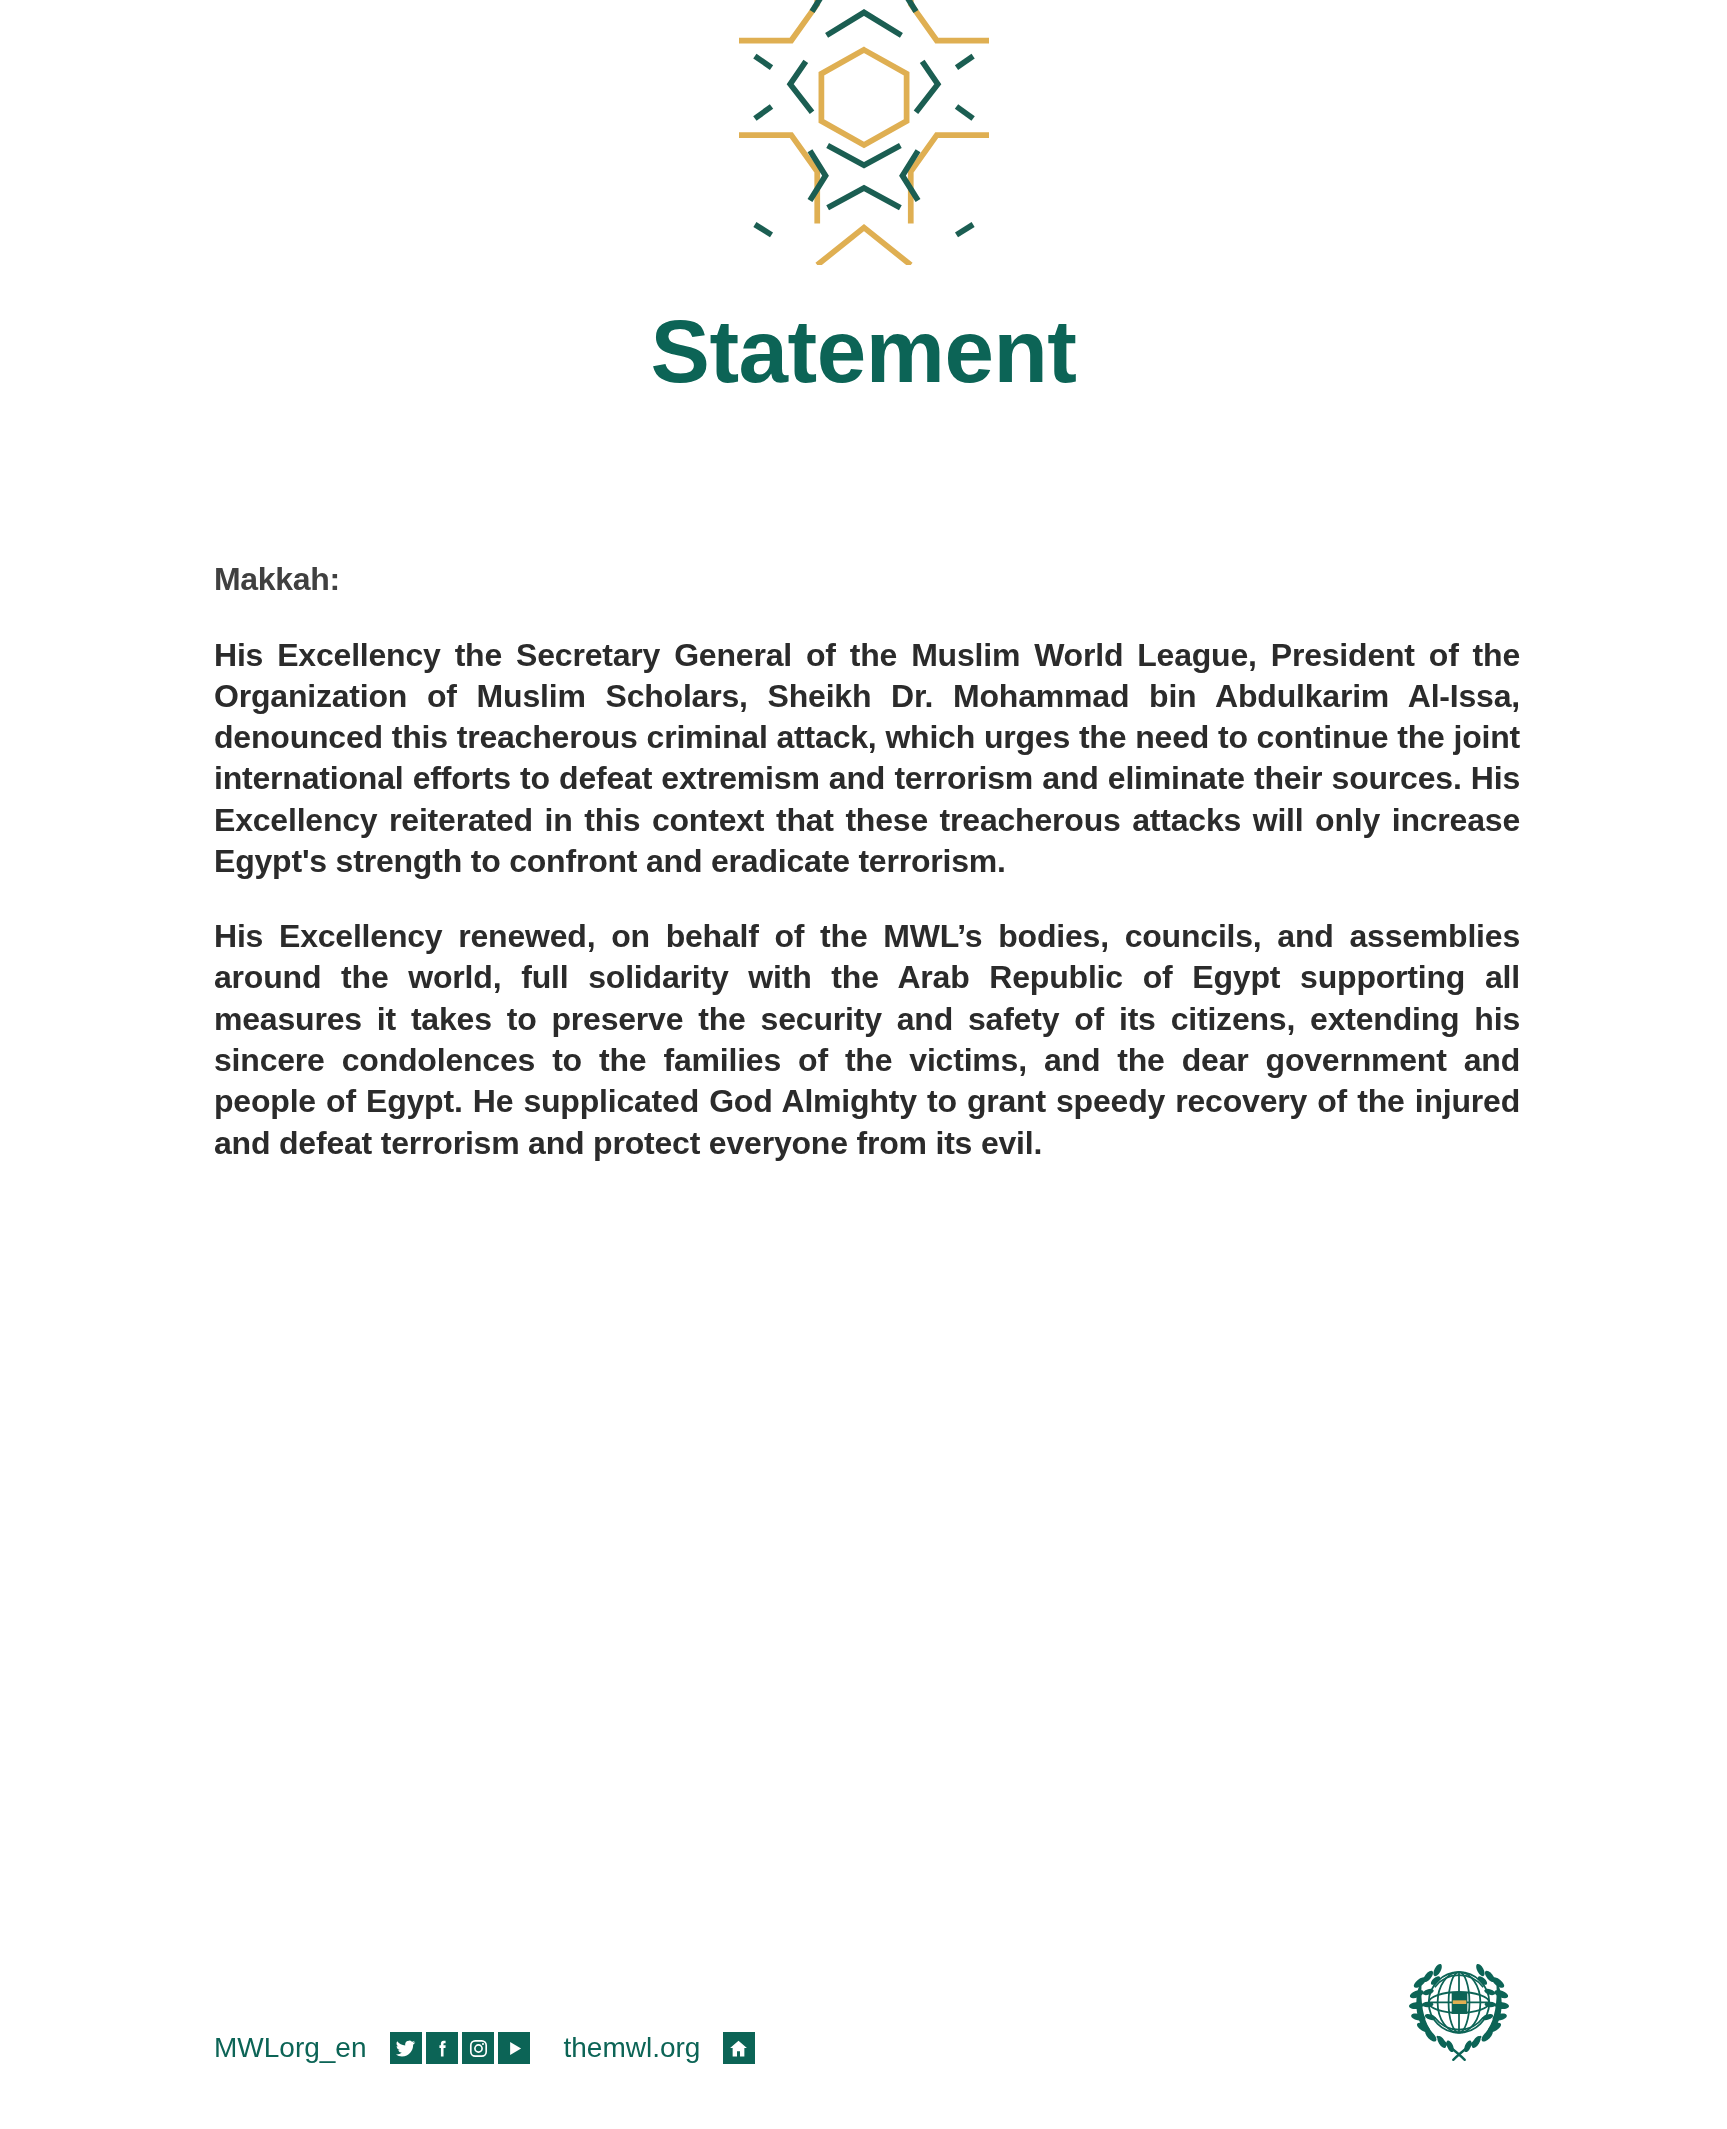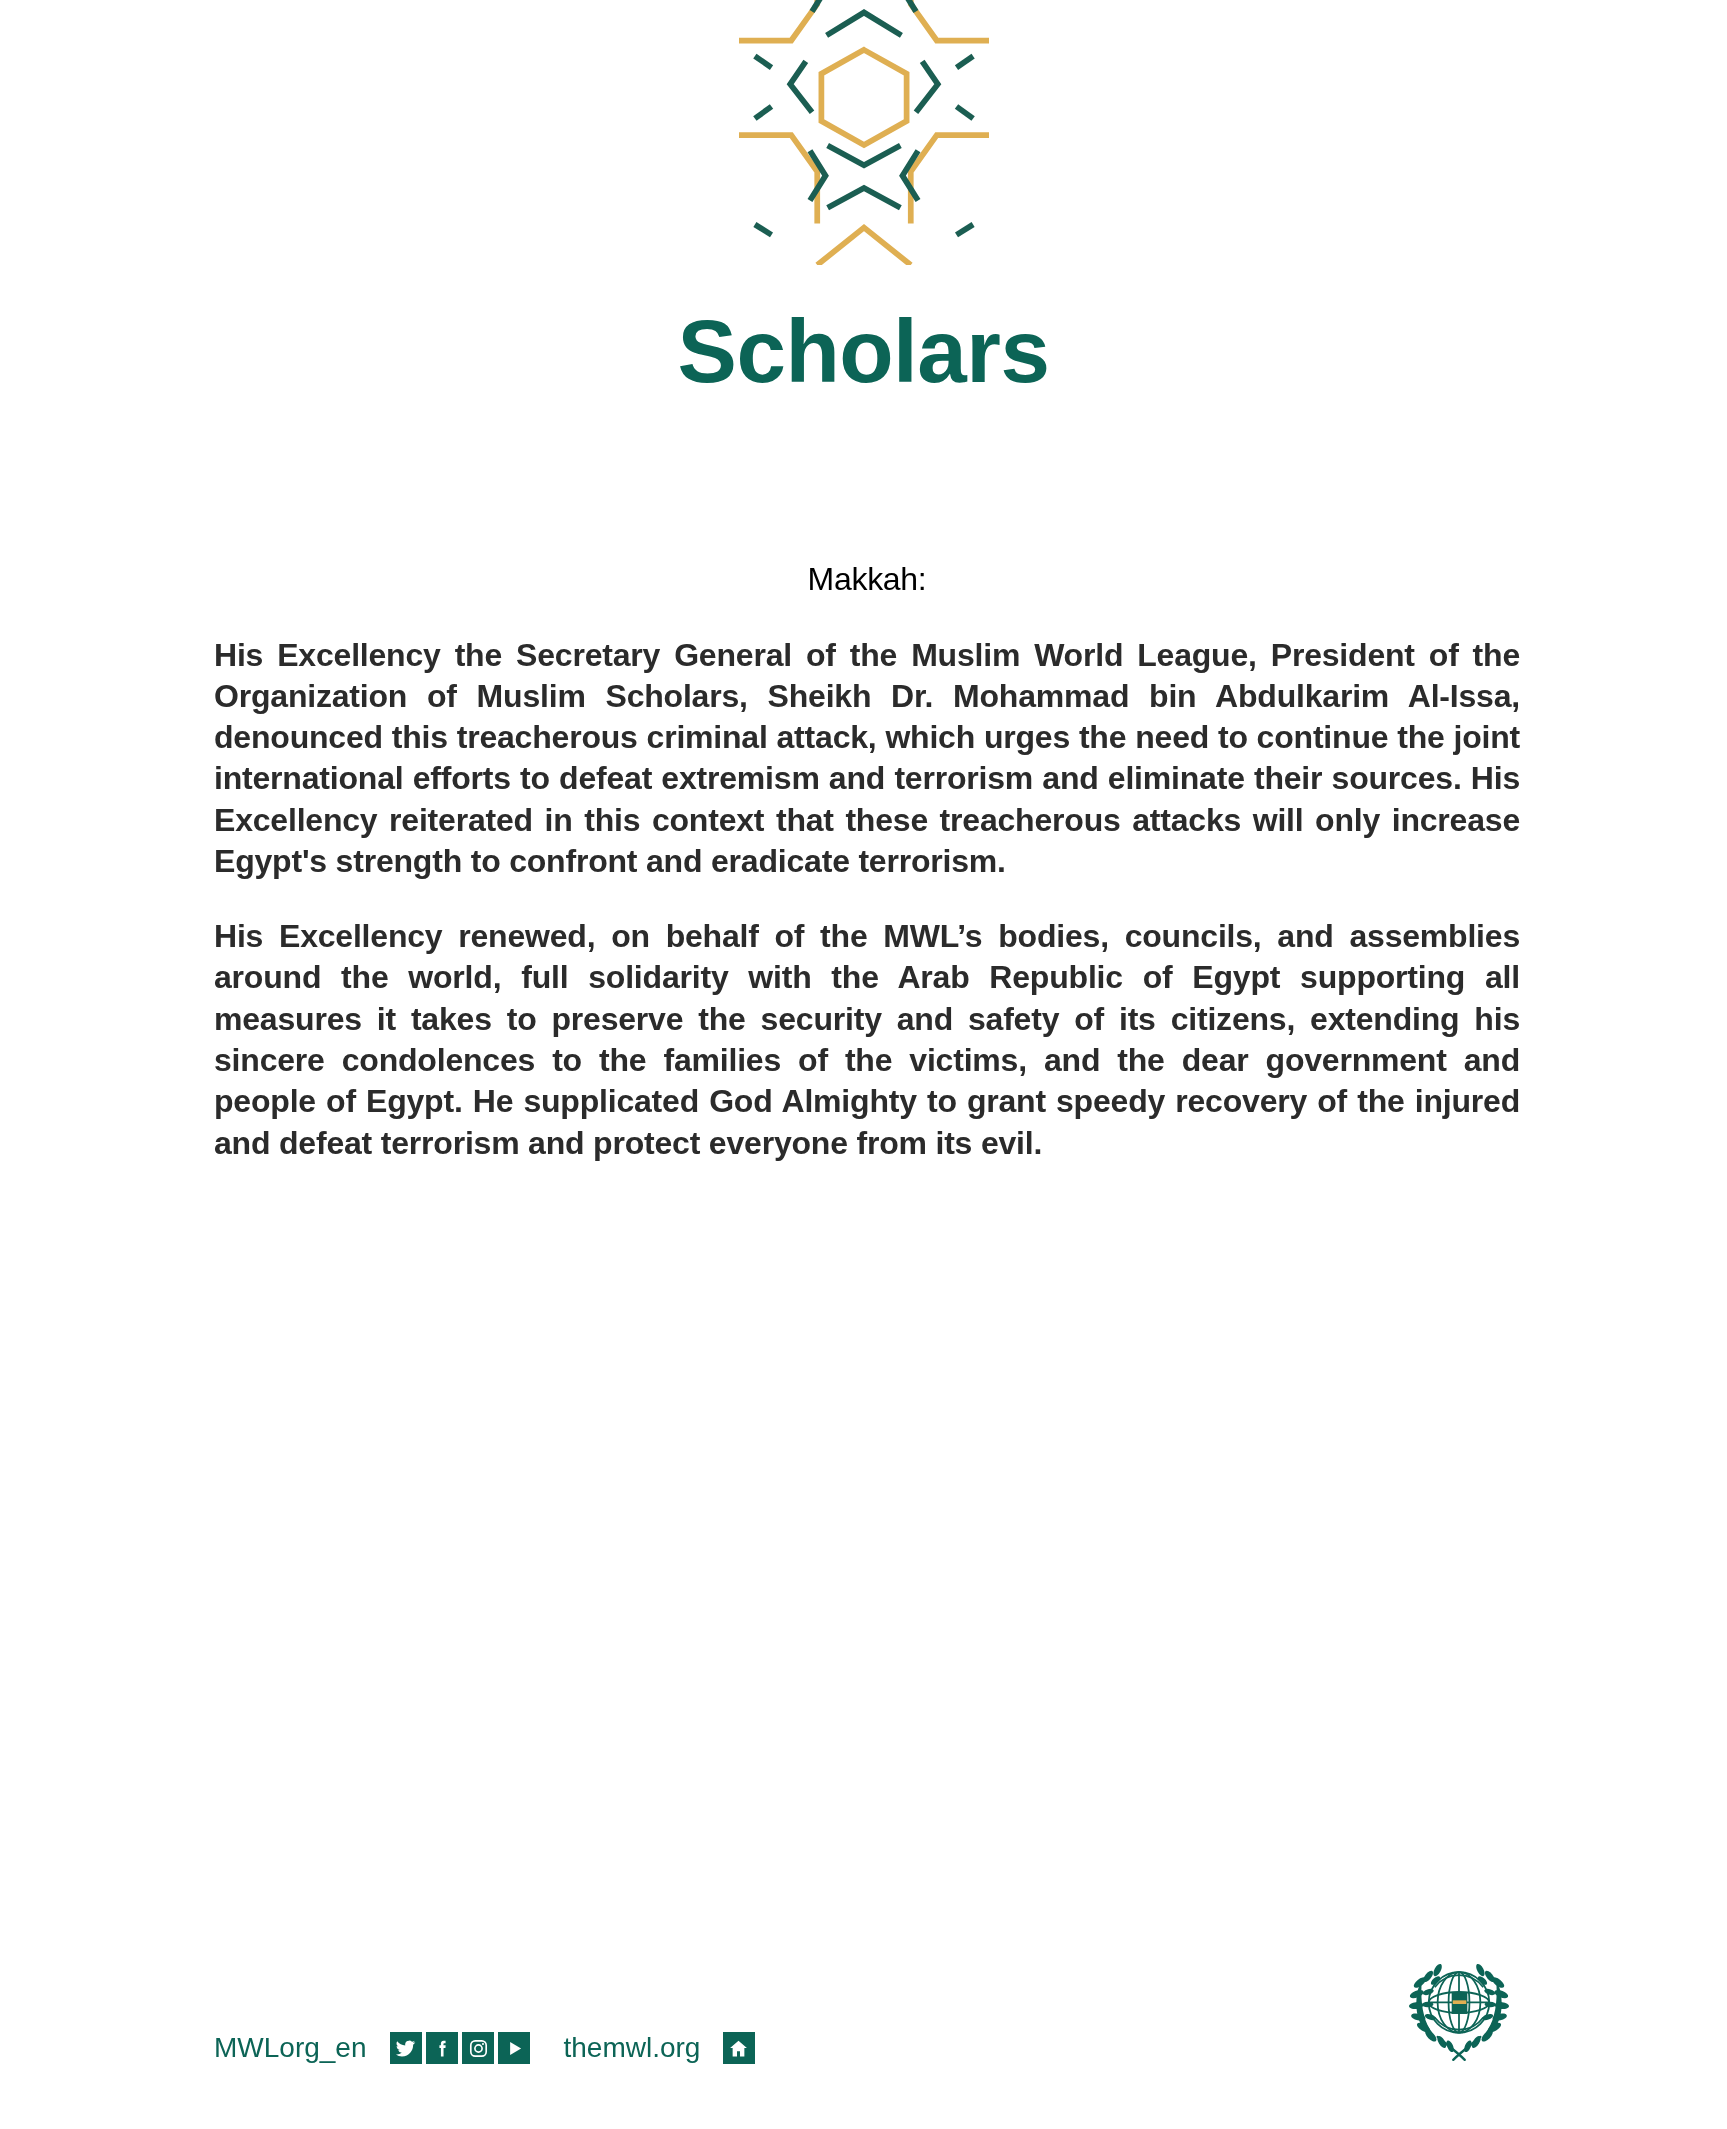--- a/index.html
+++ b/index.html
@@ -47,25 +47,24 @@
 
   
   .body-block {
     position: absolute;
     top: 559px;
     left: 214px;
     width: 1306px;
   }
   .lead-label {
     font-size: 32px;
-    font-weight: normal;
-    color: #000000;
+    font-weight: bold;
+    color: #404040;
     line-height: 1.3;
     letter-spacing: -0.3px;
-    text-align: center;
   }
   .para {
     font-size: 32px;
     font-weight: bold;
     color: #2B2B2B;
     line-height: 1.29;
     text-align: justify;
     text-justify: inter-word;
     letter-spacing: -0.2px;
     margin-top: 34px;
@@ -172,21 +171,21 @@
       <polyline points="136,290 166,338 136,386"></polyline>
       <polyline points="344,290 314,338 344,386"></polyline>
 
       <line x1="62" y1="452" x2="30" y2="432"></line>
       <line x1="418" y1="452" x2="450" y2="432"></line>
     </g>
   </svg>
 </div>
 
 <div class="title-block">
-  <div class="doc-title">Scholars</div>
+  <div class="doc-title">Statement</div>
 </div>
 
 <div class="body-block">
   <div class="lead-label">Makkah:</div>
   <p class="para">His Excellency the Secretary General of the Muslim World League, President of the Organization of Muslim Scholars, Sheikh Dr. Mohammad bin Abdulkarim Al-Issa, denounced this treacherous criminal attack, which urges the need to continue the joint international efforts to defeat extremism and terrorism and eliminate their sources. His Excellency reiterated in this context that these treacherous attacks will only increase Egypt's strength to confront and eradicate terrorism.</p>
   <p class="para">His Excellency renewed, on behalf of the MWL’s bodies, councils, and assemblies around the world, full solidarity with the Arab Republic of Egypt supporting all measures it takes to preserve the security and safety of its citizens, extending his sincere condolences to the families of the victims, and the dear government and people of Egypt. He supplicated God Almighty to grant speedy recovery of the injured and defeat terrorism and protect everyone from its evil.</p>
 </div>
 
 <div class="footer">
 

